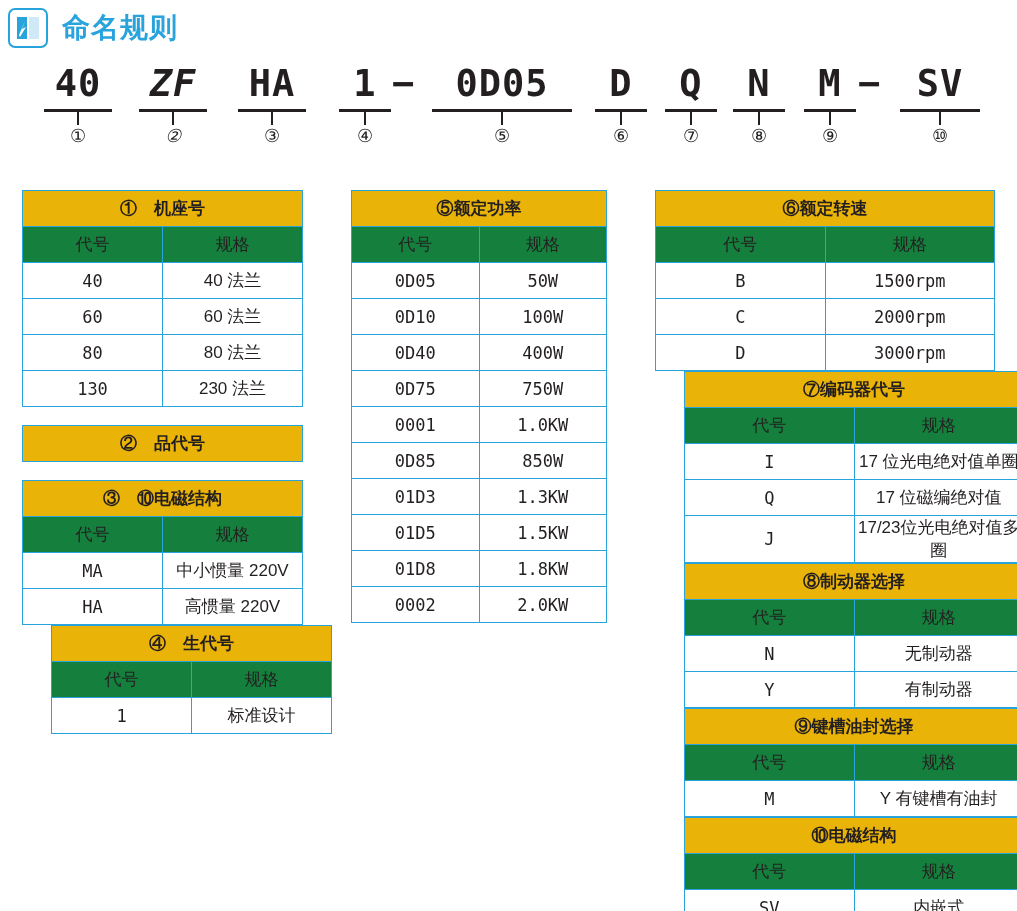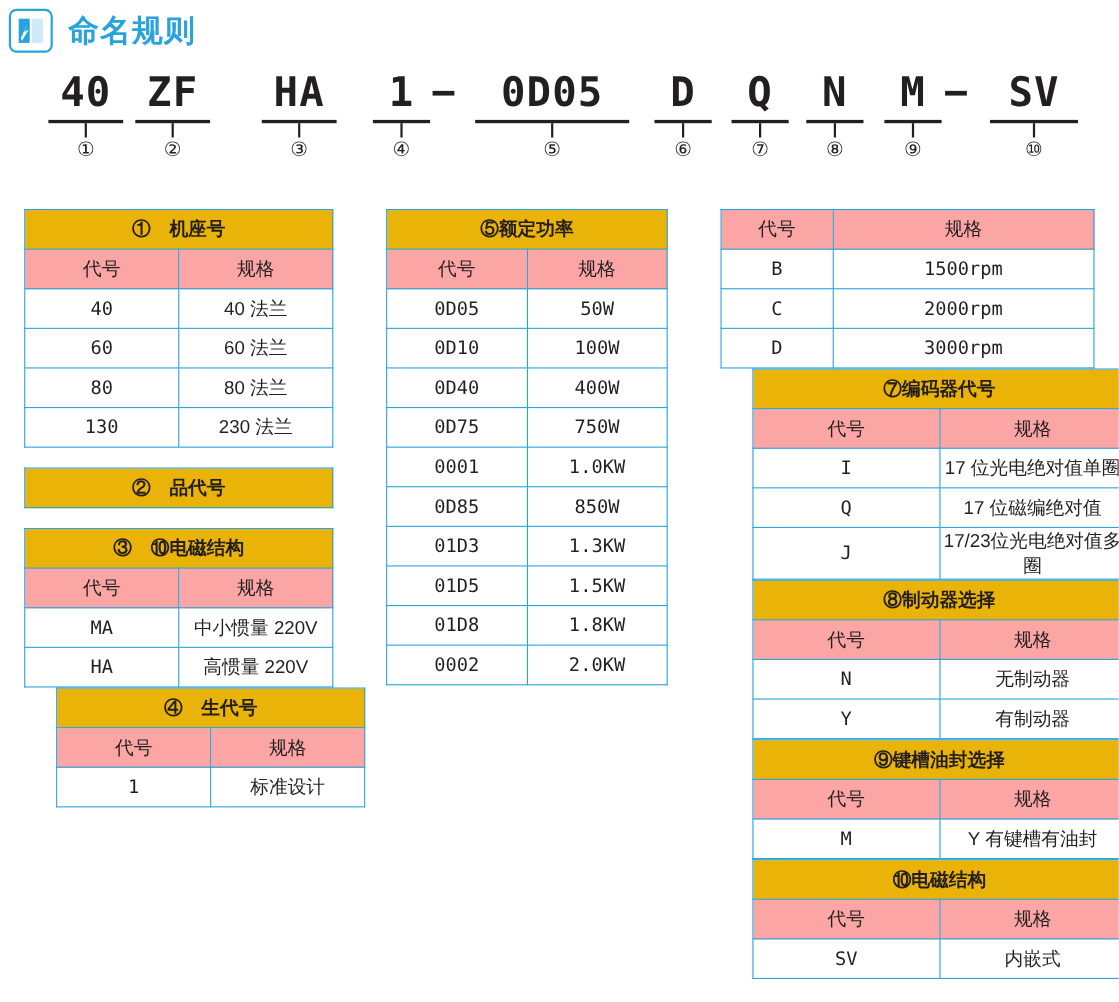--- a/index.html
+++ b/index.html
@@ -117,21 +117,21 @@
   .thead td {
     background: #eab308;
     color: #ffffff;
     font-weight: bold;
     font-size: 18px;
     border: 1px solid #29a3dc;
   }
   .subhead td {
     font-size: 17px;
     color: #231f20;
-    background: #fca5a5;
+    background: #15803d;
   }
   .mono { font-family: "DejaVu Sans Mono", monospace; }
   .gap { height: 18px; }
 </style>
 </head>
 <body>
 
 <div id="page">
 
   <div class="header">
@@ -147,21 +147,21 @@
 
   <div class="code-row">
 
     <div class="code-seg" style="left:44px; width:68px;">
       <div class="code-text">40</div>
       <div class="code-underline"></div>
       <div class="code-tick"></div>
       <div class="code-num">①</div>
     </div>
 
-    <div class="code-seg" style="left:123px; width:68px;">
+    <div class="code-seg" style="left:139px; width:68px;font-style:italic;">
       <div class="code-text">ZF</div>
       <div class="code-underline"></div>
       <div class="code-tick"></div>
       <div class="code-num">②</div>
     </div>
 
     <div class="code-seg" style="left:238px; width:68px;">
       <div class="code-text">HA</div>
       <div class="code-underline"></div>
       <div class="code-tick"></div>
@@ -354,20 +354,23 @@
         <td class="mono">2.0KW</td>
       </tr>
     </tbody>
       </table>
   </div>
 
   <div class="col col-3">
 
     <table class="t">
       <tbody>
+          <tr class="thead">
+        <td colspan="2">⑥额定转速</td>
+      </tr>
       <tr class="subhead">
         <td style="width:30%">代号</td>
         <td>规格</td>
       </tr>
       <tr>
         <td class="mono">B</td>
         <td class="mono">1500rpm</td>
       </tr>
       <tr>
         <td class="mono">C</td>

